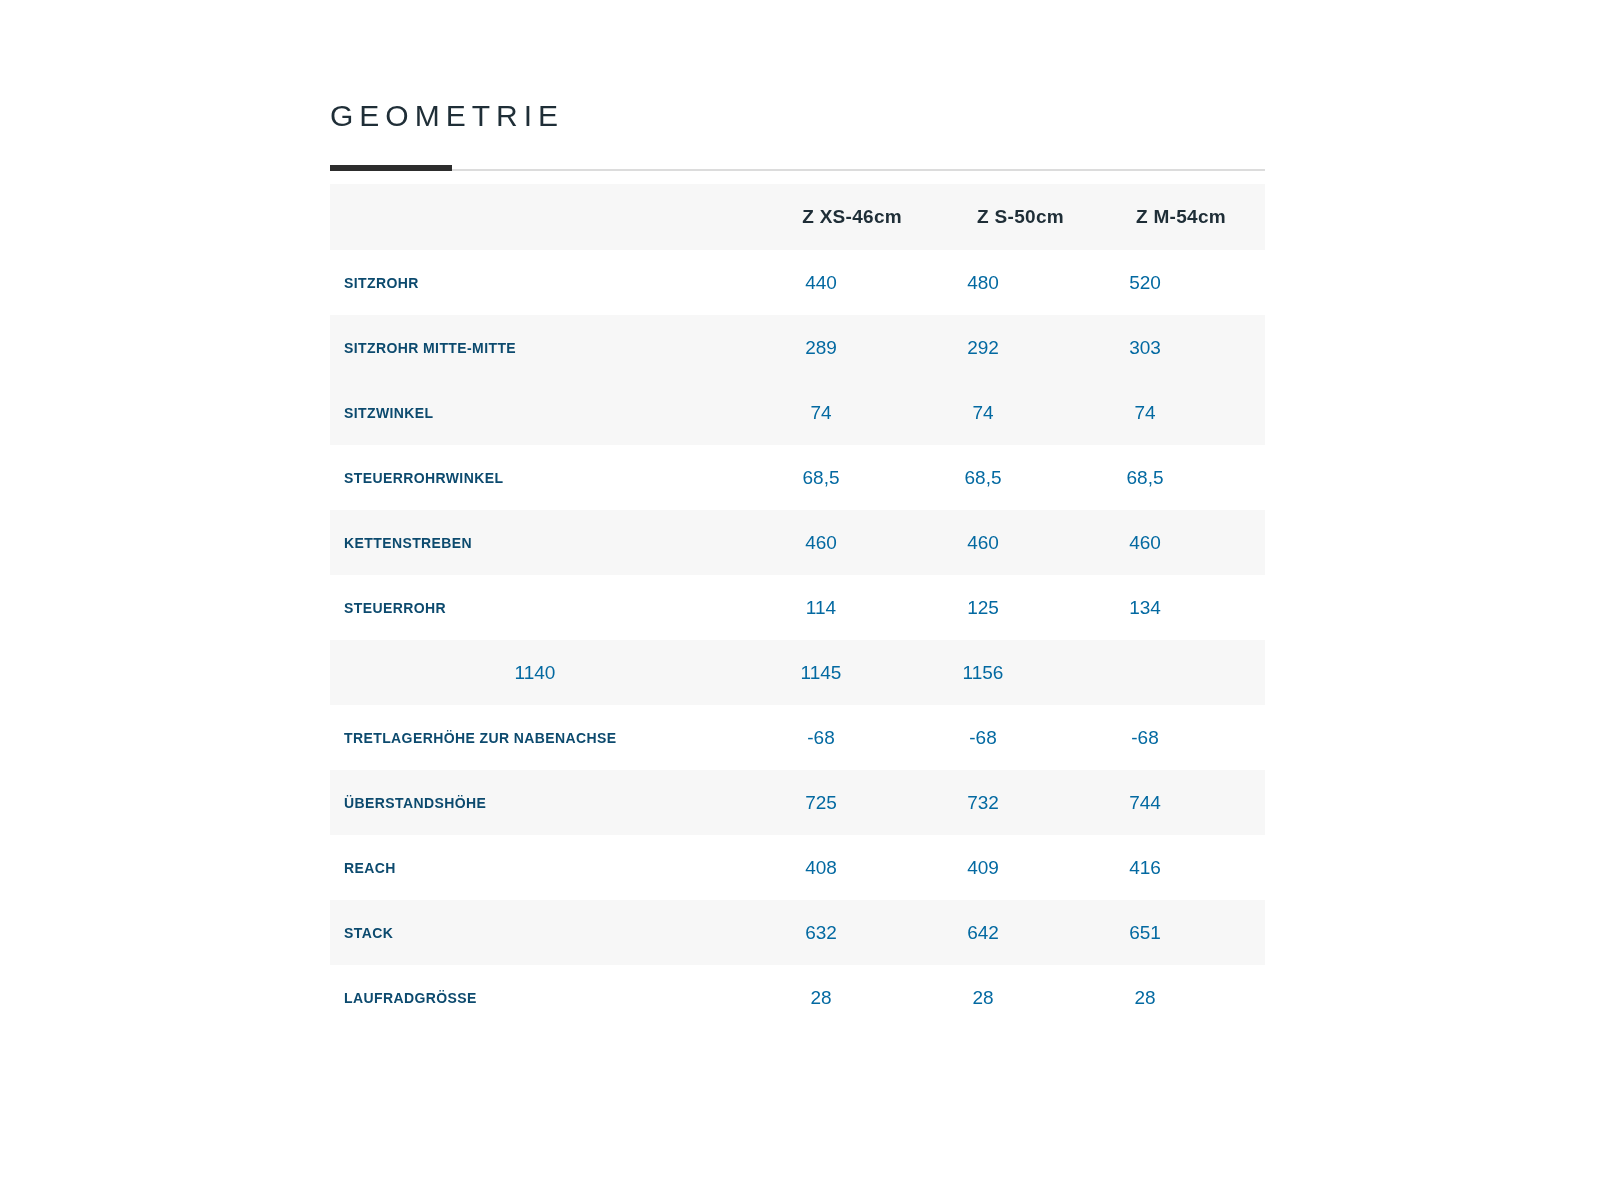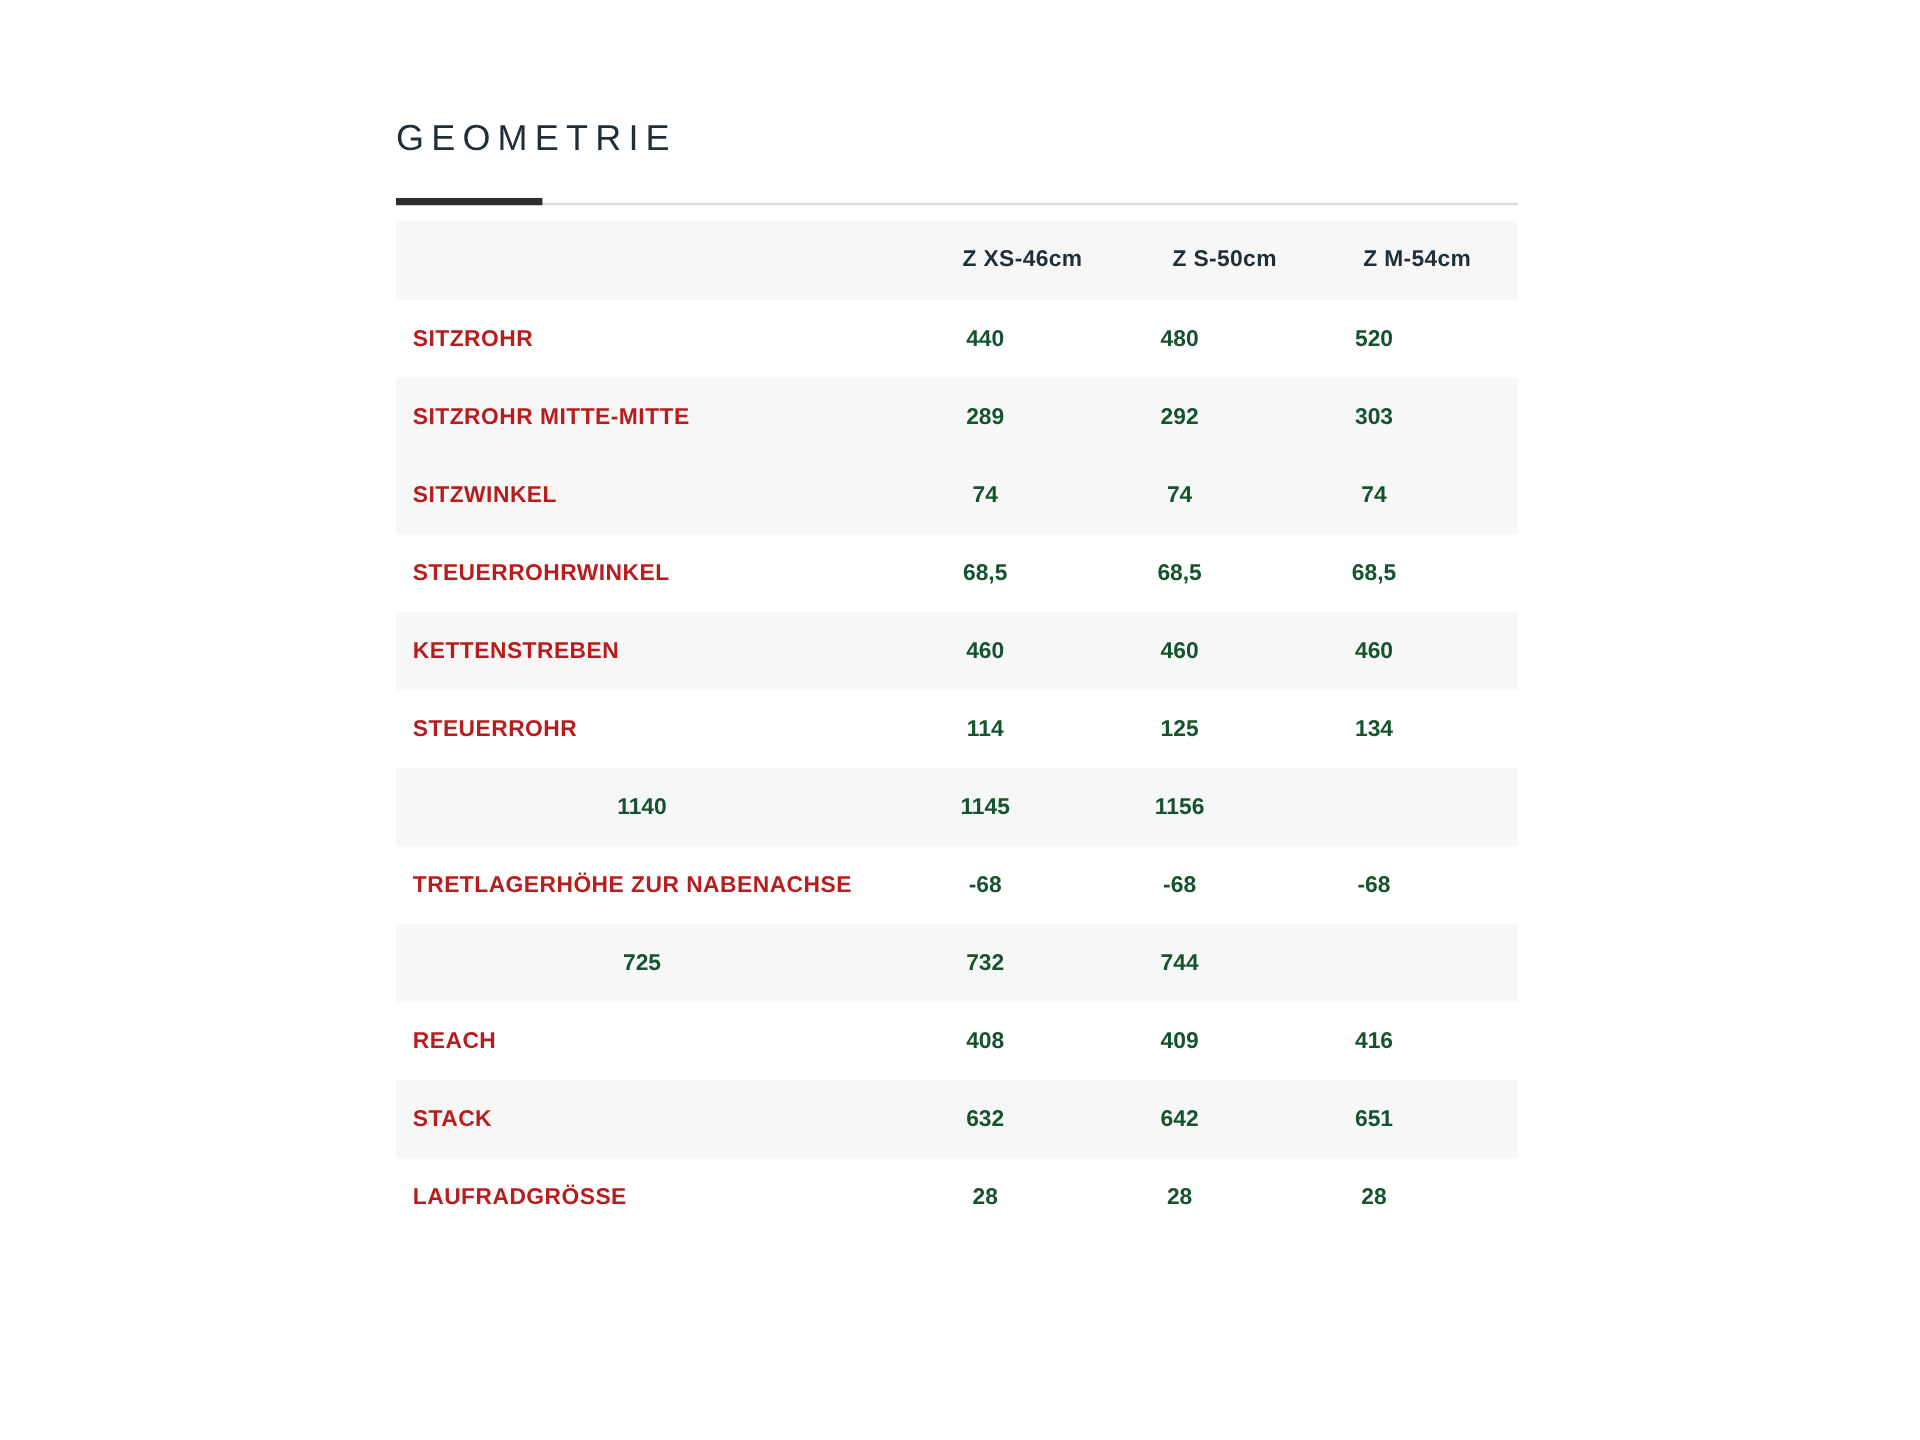--- a/index.html
+++ b/index.html
@@ -45,32 +45,32 @@
     display: grid;
     grid-template-columns: 410px 162px 162px 162px;
     align-items: center;
     height: 65px;
     background: #ffffff;
   }
   .geo-row.header { height: 66px; }
   .geo-row.striped, .geo-row.header { background: #f7f7f7; }
   .geo-cell-label {
     padding-left: 14px;
-    font-size: 19px;
+    font-size: 14px;
     font-weight: 700;
     letter-spacing: 0.4px;
-    color: #b91c1c;
+    color: #0c4a6e;
     text-transform: uppercase;
     white-space: nowrap;
   }
   .geo-cell-value {
     text-align: center;
     font-size: 19px;
-    font-weight: 700;
-    color: #14532d;
+    font-weight: 400;
+    color: #0369a1;
     white-space: nowrap;
   }
   .geo-cell-header {
     text-align: right;
     font-size: 19px;
     font-weight: 700;
     letter-spacing: 0.3px;
     color: #1f2e37;
     white-space: nowrap;
   }
@@ -136,20 +136,21 @@
         <div class="geo-cell-value">1145</div>
         <div class="geo-cell-value">1156</div>
       </div>
       <div class="geo-row">
         <div class="geo-cell-label">TRETLAGERHÖHE ZUR NABENACHSE</div>
         <div class="geo-cell-value">-68</div>
         <div class="geo-cell-value">-68</div>
         <div class="geo-cell-value">-68</div>
       </div>
       <div class="geo-row striped">
+        <div class="geo-cell-label">ÜBERSTANDSHÖHE</div>
         <div class="geo-cell-value">725</div>
         <div class="geo-cell-value">732</div>
         <div class="geo-cell-value">744</div>
       </div>
       <div class="geo-row">
         <div class="geo-cell-label">REACH</div>
         <div class="geo-cell-value">408</div>
         <div class="geo-cell-value">409</div>
         <div class="geo-cell-value">416</div>
       </div>

